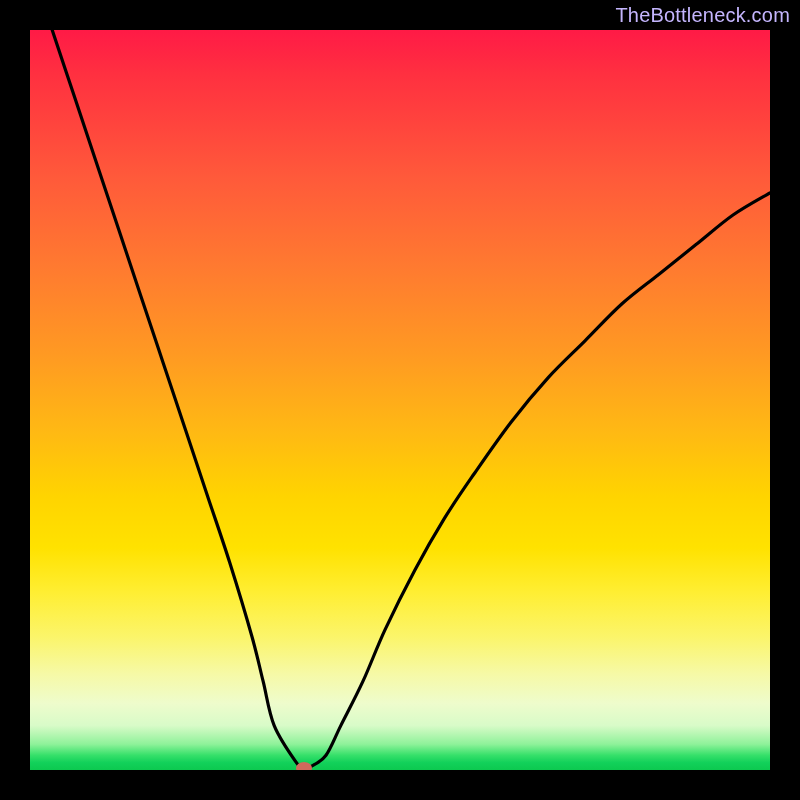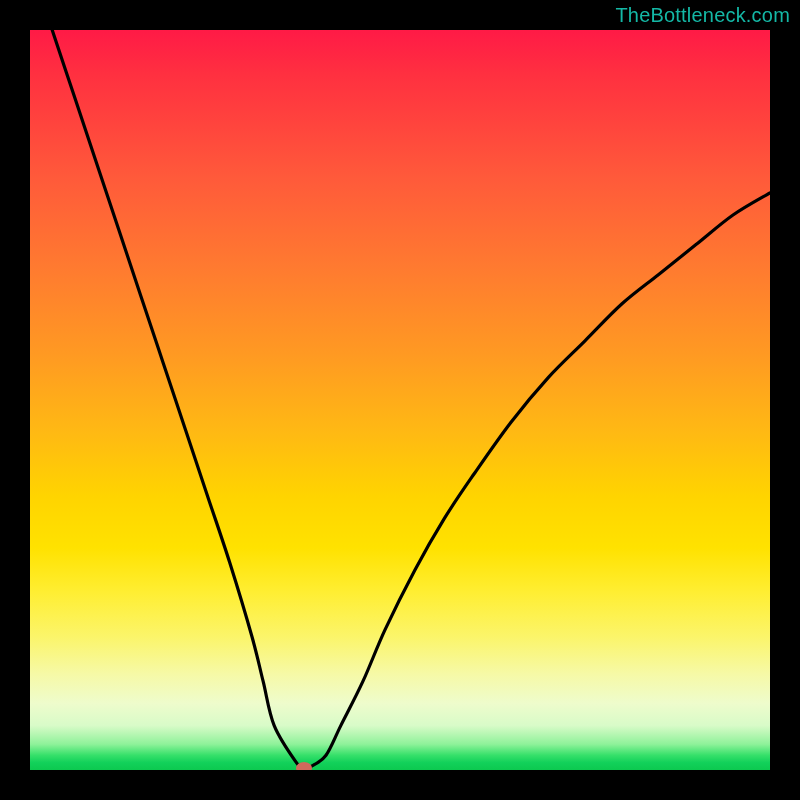--- a/index.html
+++ b/index.html
@@ -14,21 +14,21 @@
   .frame {
     position: relative;
     width: 800px;
     height: 800px;
     background: #000;
   }
   .watermark {
     position: absolute;
     top: 4px;
     right: 10px;
-    color: #14b8a6;
+    color: #c4b5fd;
     font-size: 20px;
     font-weight: 500;
     letter-spacing: 0.2px;
     z-index: 10;
     user-select: none;
   }
   .plot-area {
     position: absolute;
     left: 30px;
     top: 30px;

